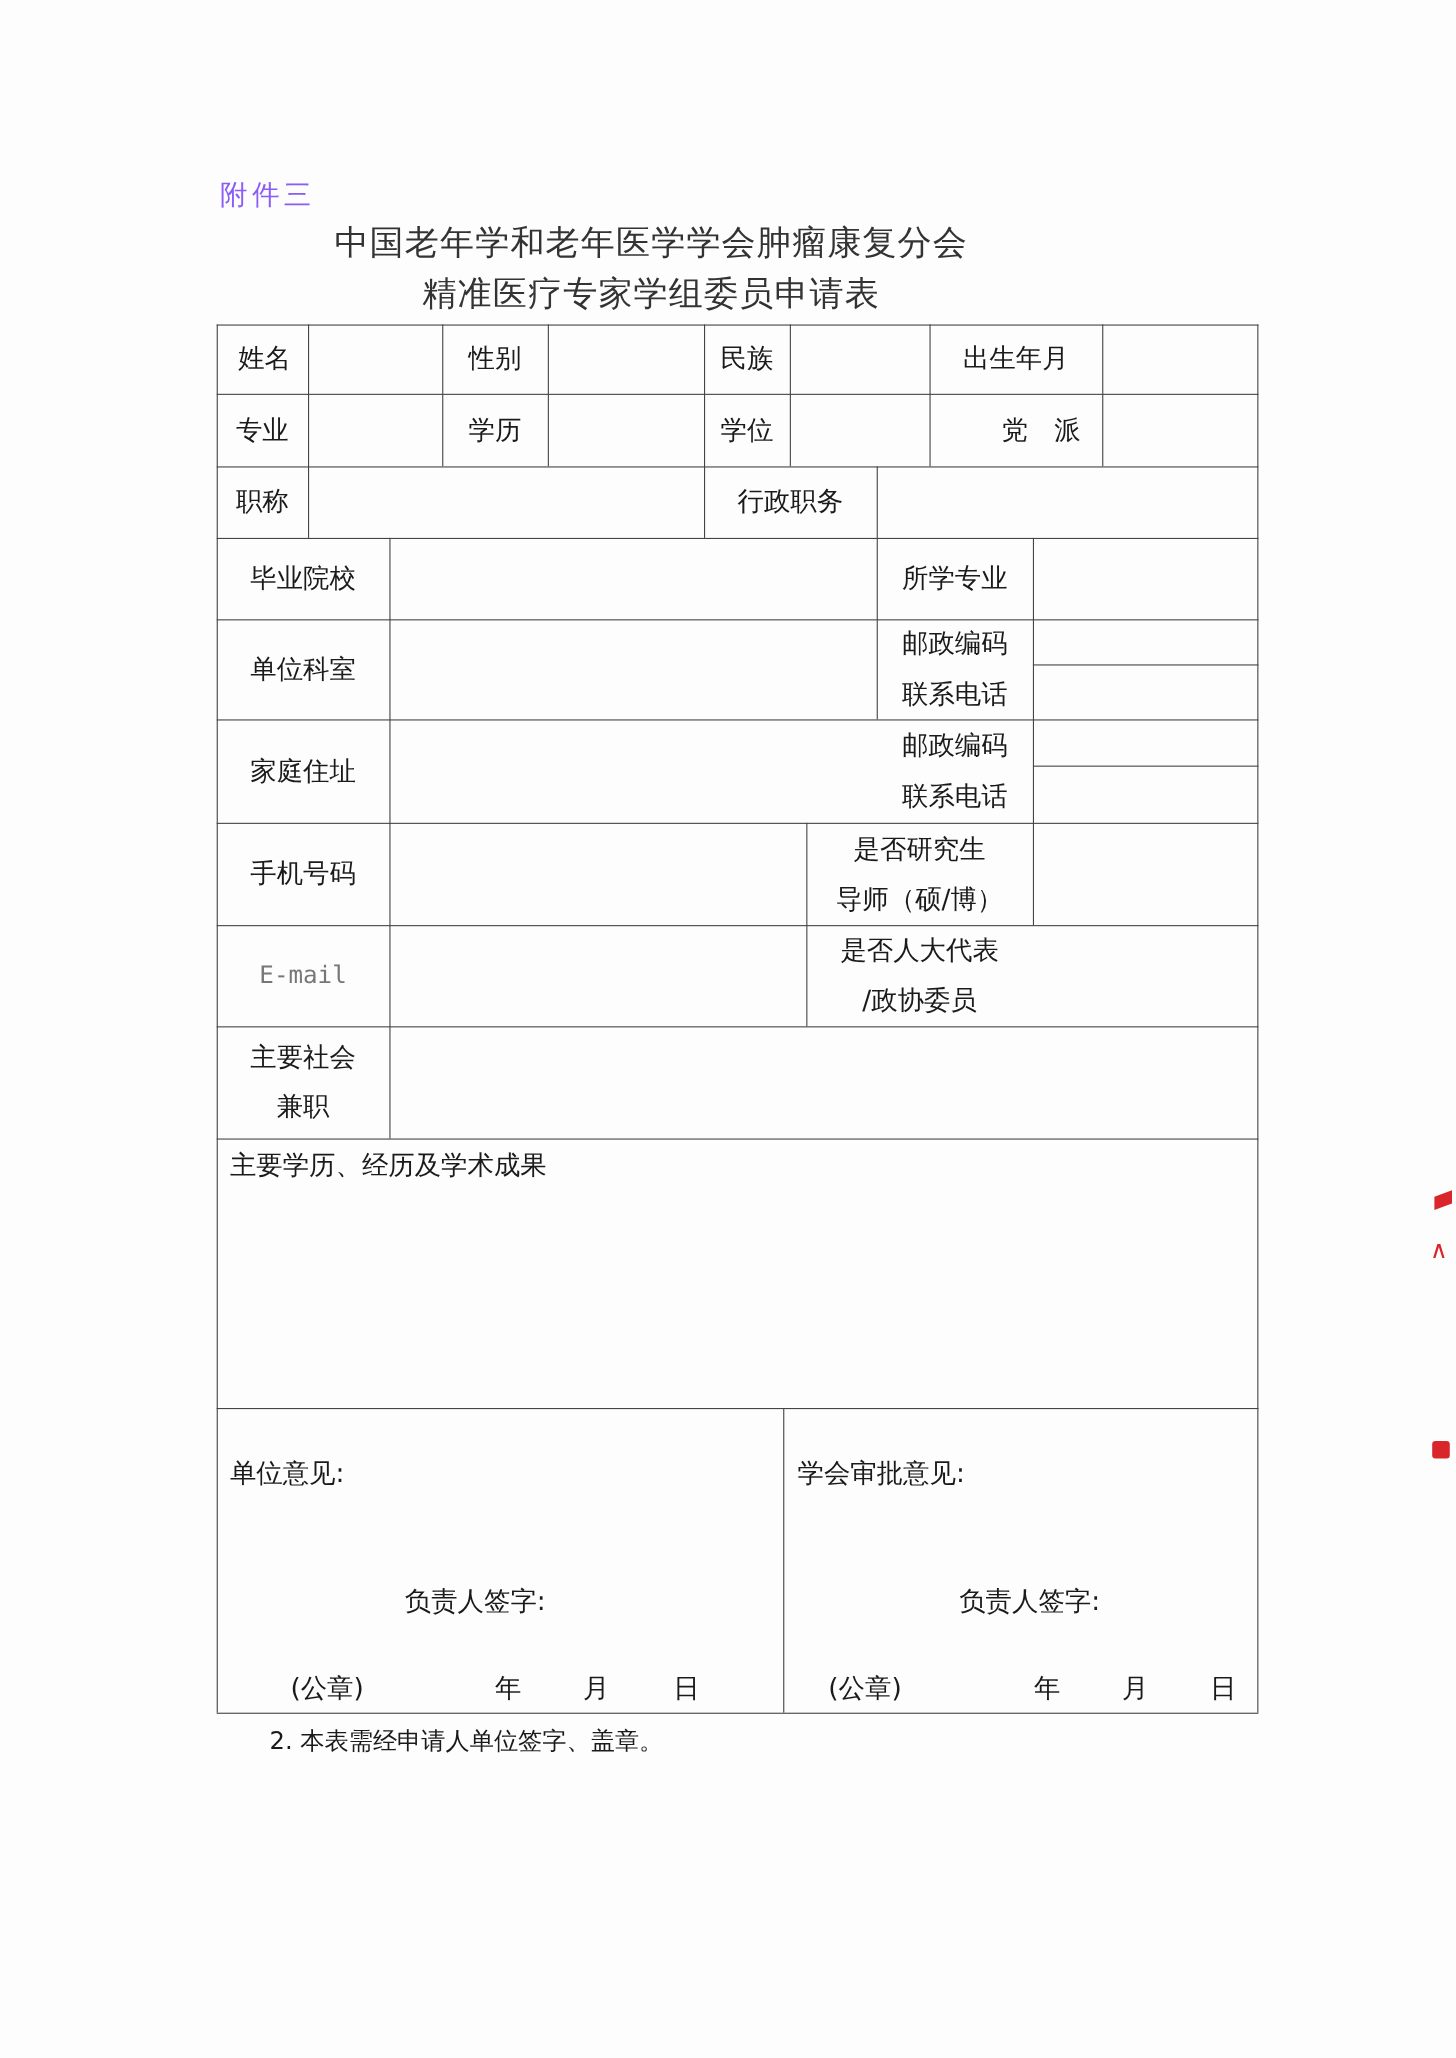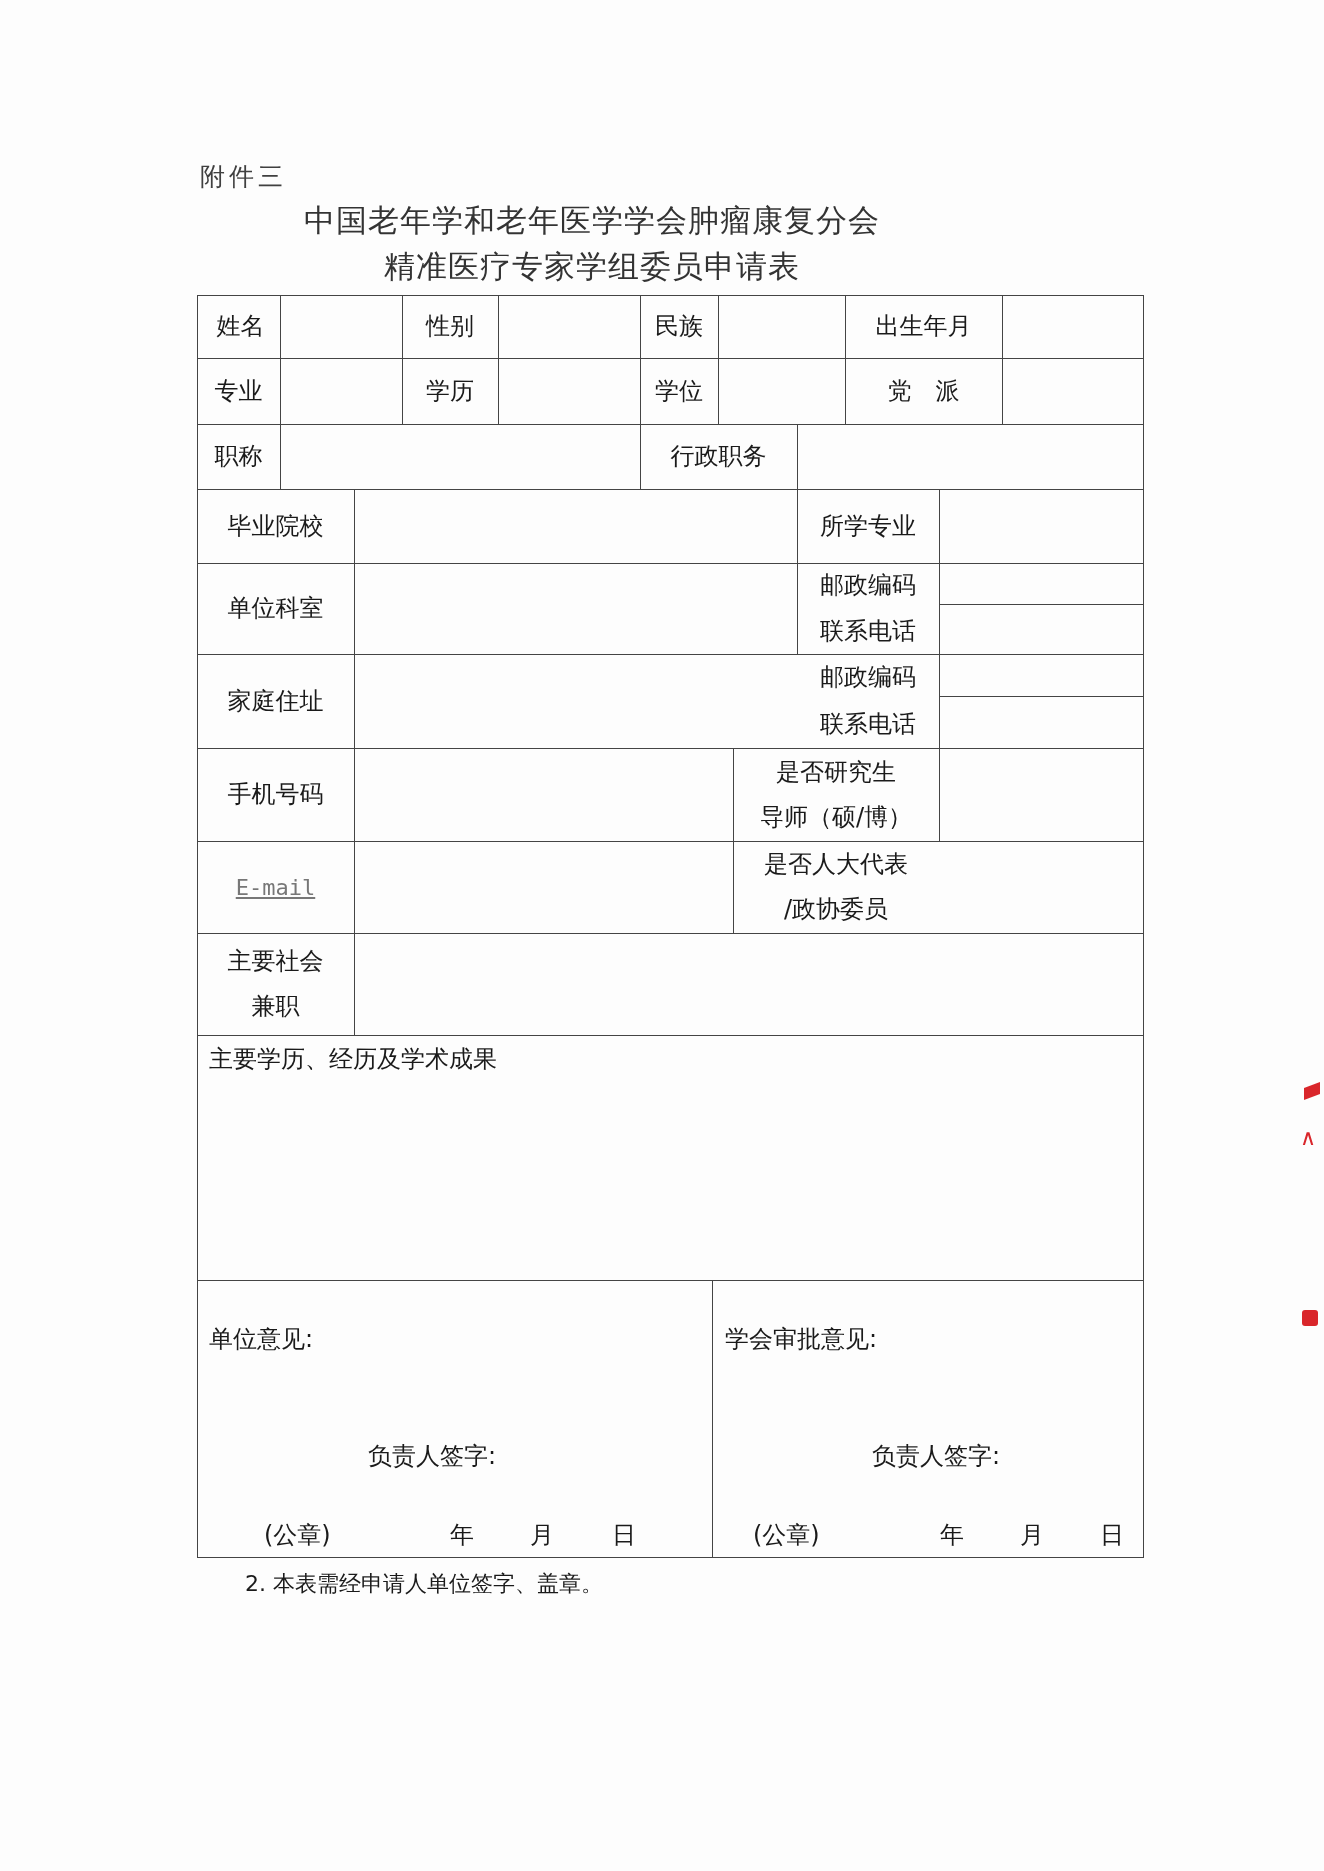--- a/index.html
+++ b/index.html
@@ -1,29 +1,29 @@
 <!DOCTYPE html>
 <html><head>
 <meta charset="utf-8">
 <style>
   html,body{margin:0;padding:0;}
   body{width:1324px;height:1871px;background:#fdfdfd;position:relative;overflow:hidden;
        font-family:"DejaVu Sans","Liberation Sans",sans-serif;color:#1a1a1a;}
   .abs{position:absolute;}
   .serif{font-family:"DejaVu Serif","Liberation Serif",serif;}
-  .annex{left:200px;top:160px;font-size:25px;color:#404040;letter-spacing:4px;}
+  .annex{left:200px;top:160px;font-size:25px;color:#8b5cf6;letter-spacing:4px;}
   .title{left:0;width:1324px;text-align:center;font-size:31px;color:#333;letter-spacing:1px;}
   .t1{top:200px;left:-70px;}
   .t2{top:246px;left:-70px;}
   .hl{position:absolute;height:0;border-top:1.5px solid #444;}
   .vl{position:absolute;width:0;border-left:1.5px solid #444;}
   .cell{position:absolute;display:flex;align-items:center;justify-content:center;
         font-size:24px;text-align:center;line-height:45px;}
   .field{position:absolute;}
-  .email-label{font-family:"DejaVu Sans Mono","Liberation Mono",monospace;color:#777;font-size:22px;text-decoration:underline;}
+  .email-label{font-family:"DejaVu Sans Mono","Liberation Mono",monospace;color:#777;font-size:22px;}
   .notes{font-size:22px;line-height:42px;}
   .email-link{text-decoration:underline;color:#1a1a1a;}
   .stamp{position:absolute;color:#d9262b;font-size:26px;}
 </style>
 </head>
 <body>
 
 <div class="abs annex serif">附件三</div>
 <div class="abs title t1 serif">中国老年学和老年医学学会肿瘤康复分会</div>
 <div class="abs title t2 serif">精准医疗专家学组委员申请表</div>
@@ -72,21 +72,21 @@
   <div class="field" style="left:719px;top:296px;width:125px;height:61px"></div>
   <div class="cell" style="left:845px;top:295px;width:157px;height:63px">出生年月</div>
   <div class="field" style="left:1003px;top:296px;width:139px;height:61px"></div>
 
   <div class="cell" style="left:197px;top:358px;width:83px;height:66px">专业</div>
   <div class="field" style="left:281px;top:359px;width:120px;height:64px"></div>
   <div class="cell" style="left:402px;top:358px;width:96px;height:66px">学历</div>
   <div class="field" style="left:499px;top:359px;width:140px;height:64px"></div>
   <div class="cell" style="left:640px;top:358px;width:78px;height:66px">学位</div>
   <div class="field" style="left:719px;top:359px;width:125px;height:64px"></div>
-  <div class="cell" style="left:845px;top:358px;width:157px;height:66px">党　派</div>
+  <div class="cell" style="left:868px;top:358px;width:157px;height:66px">党　派</div>
   <div class="field" style="left:1003px;top:359px;width:139px;height:64px"></div>
 
   <div class="cell" style="left:197px;top:424px;width:83px;height:65px">职称</div>
   <div class="field" style="left:281px;top:425px;width:358px;height:63px"></div>
   <div class="cell" style="left:640px;top:424px;width:157px;height:65px">行政职务</div>
   <div class="field" style="left:798px;top:425px;width:344px;height:63px"></div>
 
   <div class="cell" style="left:197px;top:489px;width:157px;height:74px">毕业院校</div>
   <div class="field" style="left:355px;top:490px;width:441px;height:72px"></div>
   <div class="cell" style="left:797px;top:489px;width:142px;height:74px">所学专业</div>

